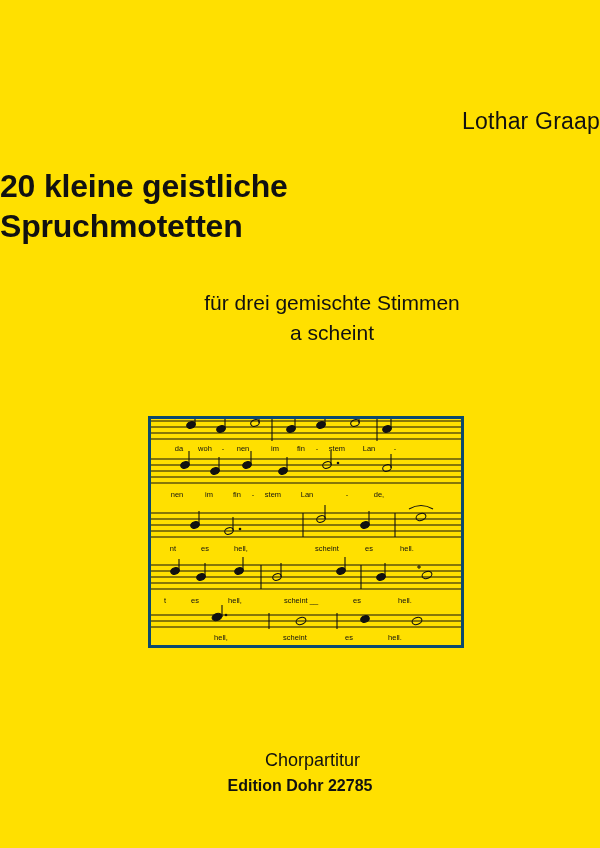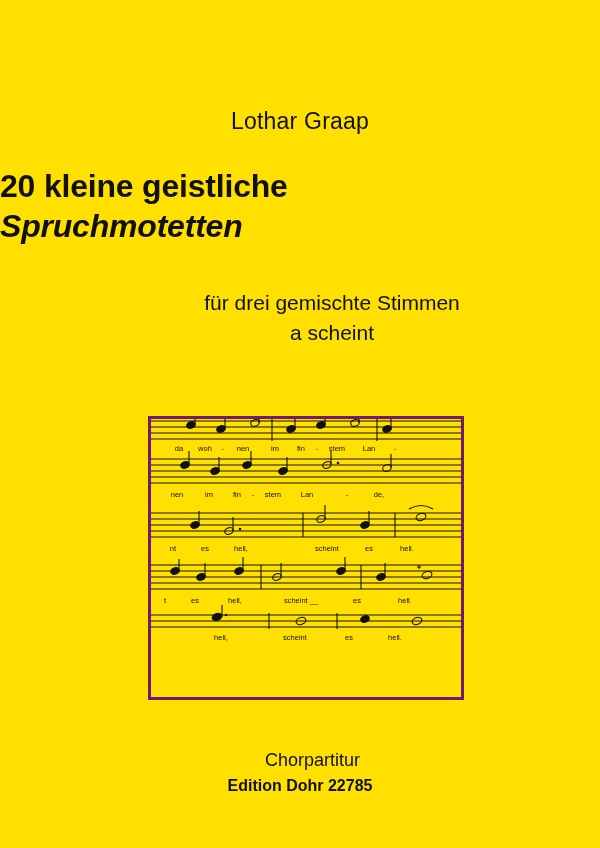--- a/index.html
+++ b/index.html
@@ -18,62 +18,61 @@
     width: 600px;
     height: 848px;
     background: #FFE000;
     box-sizing: border-box;
   }
   .composer {
     position: absolute;
     top: 108px;
     left: 0;
     width: 100%;
-    text-align: center;
+    text-align: right;
     font-size: 23px;
     color: #111111;
     letter-spacing: 0.2px;
   }
   .title {
     position: absolute;
     top: 166px;
     left: 0;
     width: 100%;
     text-align: left;
     font-size: 32px;
     font-weight: bold;
     color: #111111;
     line-height: 1.25;
     letter-spacing: -0.2px;
   }
   .title .line2 {
     display: block;
-    font-style: italic;
   }
   .subtitle {
     position: absolute;
     top: 288px;
     left: 0;
     width: 100%;
     text-align: center;
     font-size: 21px;
     color: #111111;
     line-height: 1.42;
     margin-left: 32px;
   }
   .subtitle .sub2 {
     display: block;
   }
   .music-box {
     position: absolute;
     left: 148px;
     top: 416px;
     width: 316px;
-    height: 284px;
-    border: 3px solid #701a75;
+    height: 232px;
+    border: 3px solid #0c4a6e;
     background: transparent;
     overflow: hidden;
     box-sizing: border-box;
   }
   .music-box svg {
     display: block;
   }
   .footer {
     position: absolute;
     bottom: 50px;

